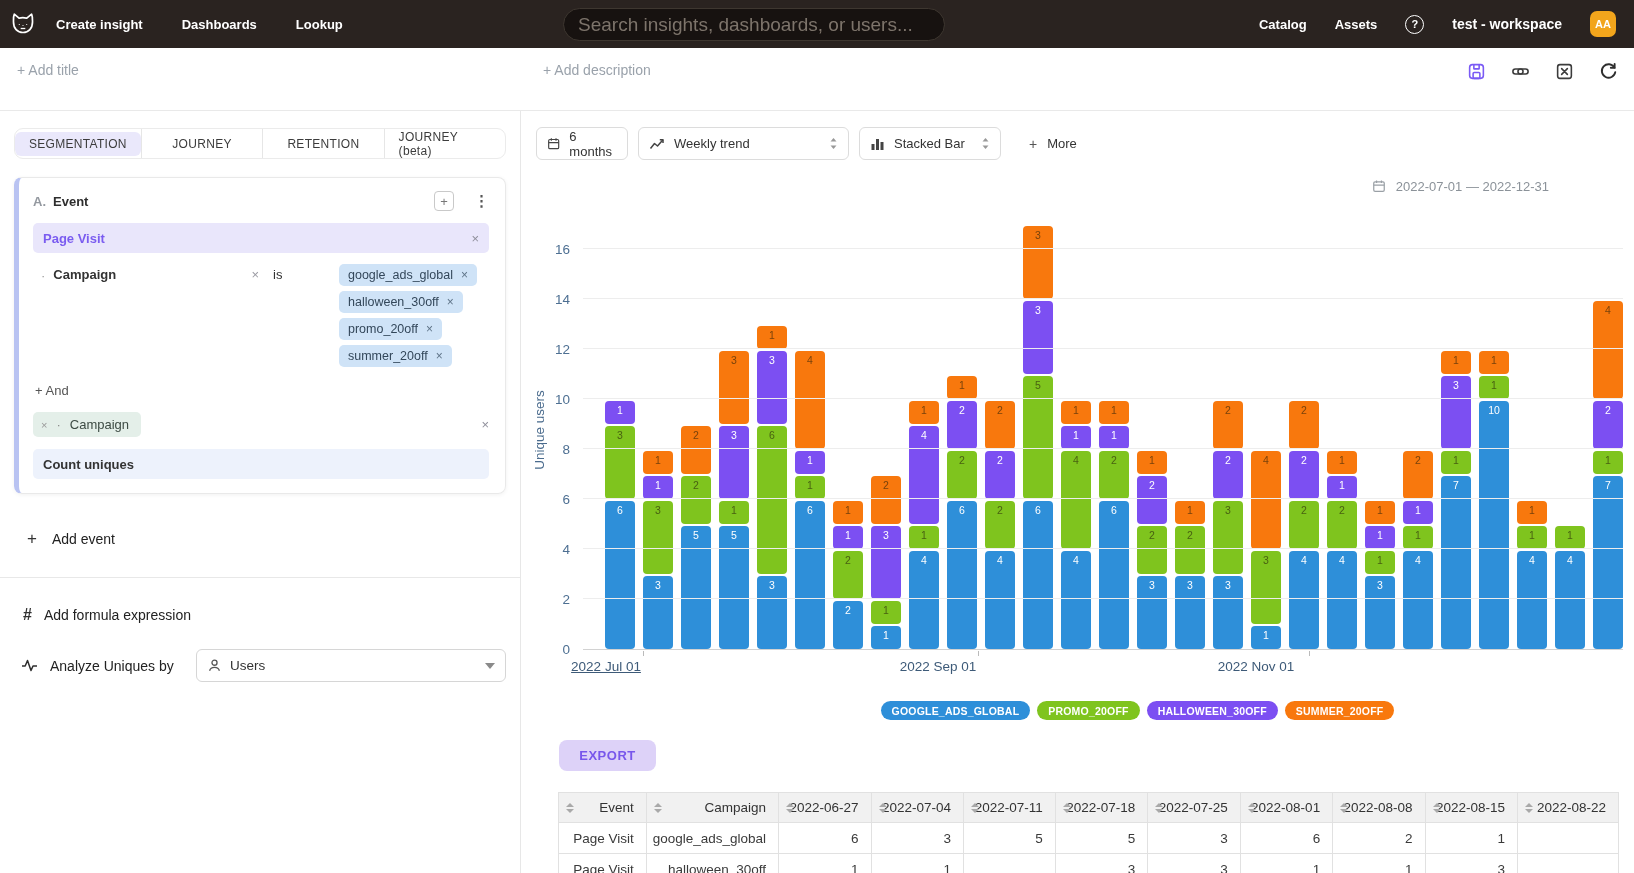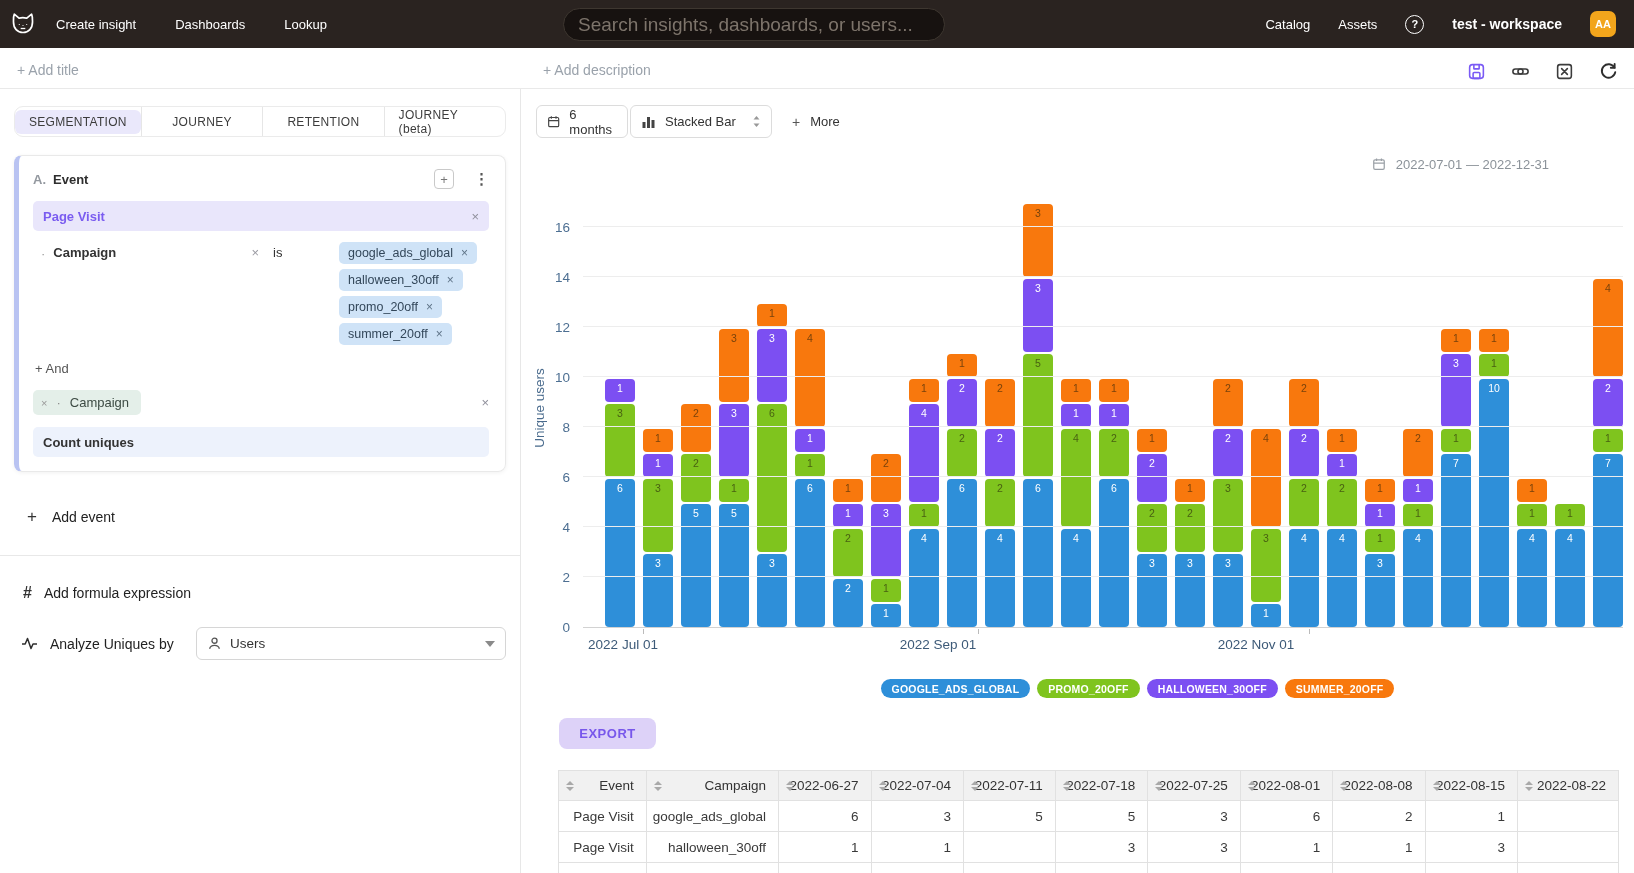--- a/index.html
+++ b/index.html
@@ -3,31 +3,31 @@
 <meta charset="utf-8">
 <style>
   * { margin:0; padding:0; box-sizing:border-box; }
   html,body { background:#fff; }
   body { font-family:"Liberation Sans", sans-serif; color:#333; }
   #app { position:relative; width:1634px; height:873px; overflow:hidden; background:#fff; }
 
   
   .topnav { position:relative; height:48px; background:#2a2320; display:flex; align-items:center; }
   .brand { width:28px; height:28px; margin:0 20px 0 8px; display:flex; align-items:center; justify-content:center; }
-  .nav-item { color:#fff; font-size:13px; font-weight:normal; margin-right:39px; cursor:pointer; white-space:nowrap; }
+  .nav-item { color:#fff; font-size:13px; font-weight:bold; margin-right:39px; cursor:pointer; white-space:nowrap; }
   .search-wrap { position:absolute; left:563px; top:8px; width:382px; height:33px; background:#171210; border:1px solid #3e3730; border-radius:17px; display:flex; align-items:center; padding:0 14px; }
   .search-wrap input { background:transparent; border:none; outline:none; color:#5eead4; font-size:19px; width:100%; font-family:Liberation Sans, sans-serif; }
   .search-wrap input::placeholder { color:#7d746b; }
   .nav-right { position:absolute; right:18px; top:0; height:48px; display:flex; align-items:center; gap:28px; }
   .help-badge { width:19px; height:19px; border:1.6px solid #fff; border-radius:50%; color:#fff; font-size:11px; font-weight:bold; display:flex; align-items:center; justify-content:center; }
   .workspace { color:#fff; font-size:14px; font-weight:bold; }
   .avatar { width:26px; height:26px; background:#f2a51c; border-radius:7px; color:#fff; font-size:11px; font-weight:bold; display:flex; align-items:center; justify-content:center; }
 
   
-  .subheader { position:relative; height:41px; border-bottom:1px solid #e9e9e9; }
+  .subheader { position:relative; height:63px; border-bottom:1px solid #e9e9e9; }
   .add-title { position:absolute; left:17px; top:14px; color:#9aa2ab; font-size:14px; cursor:text; }
   .add-desc { position:absolute; left:543px; top:14px; color:#9aa2ab; font-size:14px; cursor:text; }
   .subheader-icons { position:absolute; right:16px; top:13px; display:flex; gap:24px; align-items:center; }
   .icon-btn { width:20px; height:20px; display:flex; align-items:center; justify-content:center; cursor:pointer; }
 
   
   .main { display:flex; height:825px; }
   .left-panel { width:521px; border-right:1px solid #e7e7e7; padding:0 14px; flex-shrink:0; }
   .right-panel { flex:1; padding:0 15px; position:relative; overflow:hidden; }
 
@@ -73,21 +73,21 @@
   .formula-row { margin-top:28px; display:flex; align-items:center; gap:12px; padding-left:9px; cursor:pointer; }
   .hash-glyph { font-size:16px; color:#333; font-weight:bold; }
   .formula-label { font-size:14px; color:#222; }
   .analyze-row { margin-top:25px; display:flex; align-items:center; padding-left:7px; }
   .analyze-label { font-size:14px; color:#222; margin-left:12px; }
   .users-select { margin-left:auto; width:310px; height:33px; border:1px solid #d6d6d6; border-radius:6px; display:flex; align-items:center; padding:0 10px; cursor:pointer; }
   .users-select .val { font-size:13.5px; color:#333; margin-left:8px; flex:1; }
   .chev-down { width:0; height:0; border-left:5px solid transparent; border-right:5px solid transparent; border-top:6px solid #8a8a8a; }
 
   
-  .toolbar { margin-top:16px; display:flex; gap:2px; align-items:center; }
+  .toolbar { margin-top:16px; display:flex; gap:10px; align-items:center; }
   .tb-btn, .tb-select { height:33px; border:1px solid #dcdcdc; border-radius:6px; background:#fff; display:flex; align-items:center; padding:0 10px; gap:9px; font-size:13px; color:#333; cursor:pointer; }
   .tb-select .lbl { flex:1; }
   .tb-w1 { width:92px; } .tb-w2 { width:211px; } .tb-w3 { width:142px; } .tb-w4 { width:197px; }
   .more-btn { display:flex; align-items:center; gap:10px; margin-left:18px; font-size:13px; color:#333; cursor:pointer; }
   .date-range-row { margin-top:16px; height:20px; display:flex; justify-content:flex-end; align-items:center; gap:10px; padding-right:70px; color:#8b9299; font-size:13px; }
 
   
   .chart-area { position:relative; margin-left:47px; margin-top:14px; height:440px; width:1040px; border-bottom:1px solid #d2d2d2; }
   .gridline { position:absolute; left:0; right:0; height:1px; background:#ededed; }
   .ytick { position:absolute; left:-13px; transform:translate(-100%,50%); color:#4d6f92; font-size:13.5px; }
@@ -276,20 +276,31 @@
     <div class="right-panel">
 
       <div class="toolbar">
         <div class="tb-btn tb-w1">
           <svg width="15" height="15" viewBox="0 0 16 16" fill="none" stroke="#444" stroke-width="1.4">
             <rect x="2" y="3.2" width="12" height="11" rx="1.5"></rect>
             <path d="M5.2 1.6 v3 M10.8 1.6 v3 M2 7 h12"></path>
           </svg>
           <span>6 months</span>
         </div>
+        <div class="tb-select tb-w2">
+          <svg width="16" height="14" viewBox="0 0 16 14" fill="none" stroke="#444" stroke-width="1.5" stroke-linejoin="round">
+            <path d="M1.5 11.5 L5.5 6.5 L8.5 9 L14 2.8"></path>
+              <path d="M10.8 2.8 H14 V6"></path>
+          </svg>
+          <span class="lbl">Weekly trend</span>
+          <svg width="9" height="13" viewBox="0 0 9 13">
+              <path d="M4.5 1 L7.5 4.6 H1.5 Z" fill="#999"></path>
+              <path d="M4.5 12 L1.5 8.4 H7.5 Z" fill="#999"></path>
+            </svg>
+        </div>
         <div class="tb-select tb-w3">
           <svg width="15" height="14" viewBox="0 0 15 14" fill="#444">
             <rect x="1.5" y="7" width="3" height="6"></rect>
               <rect x="6" y="2" width="3" height="11"></rect>
               <rect x="10.5" y="5" width="3" height="8"></rect>
           </svg>
           <span class="lbl">Stacked Bar</span>
           <svg width="9" height="13" viewBox="0 0 9 13">
               <path d="M4.5 1 L7.5 4.6 H1.5 Z" fill="#999"></path>
               <path d="M4.5 12 L1.5 8.4 H7.5 Z" fill="#999"></path>
@@ -680,21 +691,21 @@
           <div class="ytick" style="bottom: 200px;">8</div>
           <div class="gridline" style="bottom: 250px;"></div>
           <div class="ytick" style="bottom: 250px;">10</div>
           <div class="gridline" style="bottom: 300px;"></div>
           <div class="ytick" style="bottom: 300px;">12</div>
           <div class="gridline" style="bottom: 350px;"></div>
           <div class="ytick" style="bottom: 350px;">14</div>
           <div class="gridline" style="bottom: 400px;"></div>
           <div class="ytick" style="bottom: 400px;">16</div>
           <div class="xtick-mark" style="left: 60px;"></div>
-          <div class="xtick-label" style="left: 40px;">2022 Jul 01</div>
+          <div class="xtick-label" style="left: 23px; text-decoration: underline;">2022 Jul 01</div>
           <div class="xtick-mark" style="left: 395px;"></div>
           <div class="xtick-label" style="left: 355px;">2022 Sep 01</div>
           <div class="xtick-mark" style="left: 726px;"></div>
           <div class="xtick-label" style="left: 673px;">2022 Nov 01</div>
         </div>
 
       <div class="legend-row" id="legend-row">
           <span class="legend-chip" style="background: rgb(46, 143, 217);">GOOGLE_ADS_GLOBAL</span>
           <span class="legend-chip" style="background: rgb(127, 196, 30);">PROMO_20OFF</span>
           <span class="legend-chip" style="background: rgb(124, 79, 242);">HALLOWEEN_30OFF</span>

